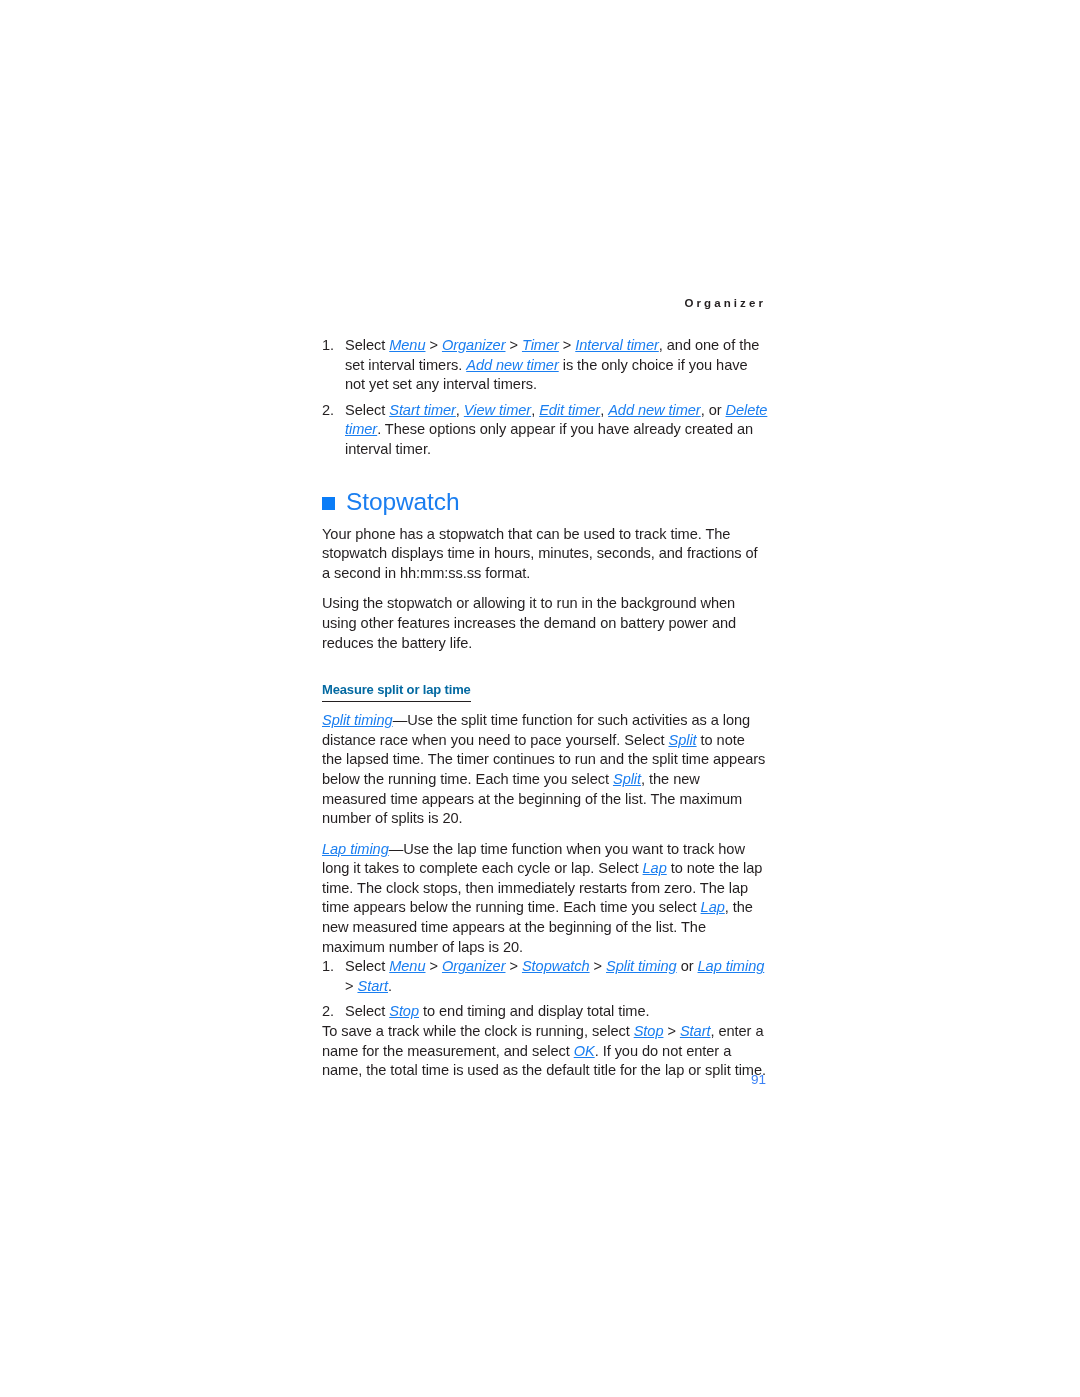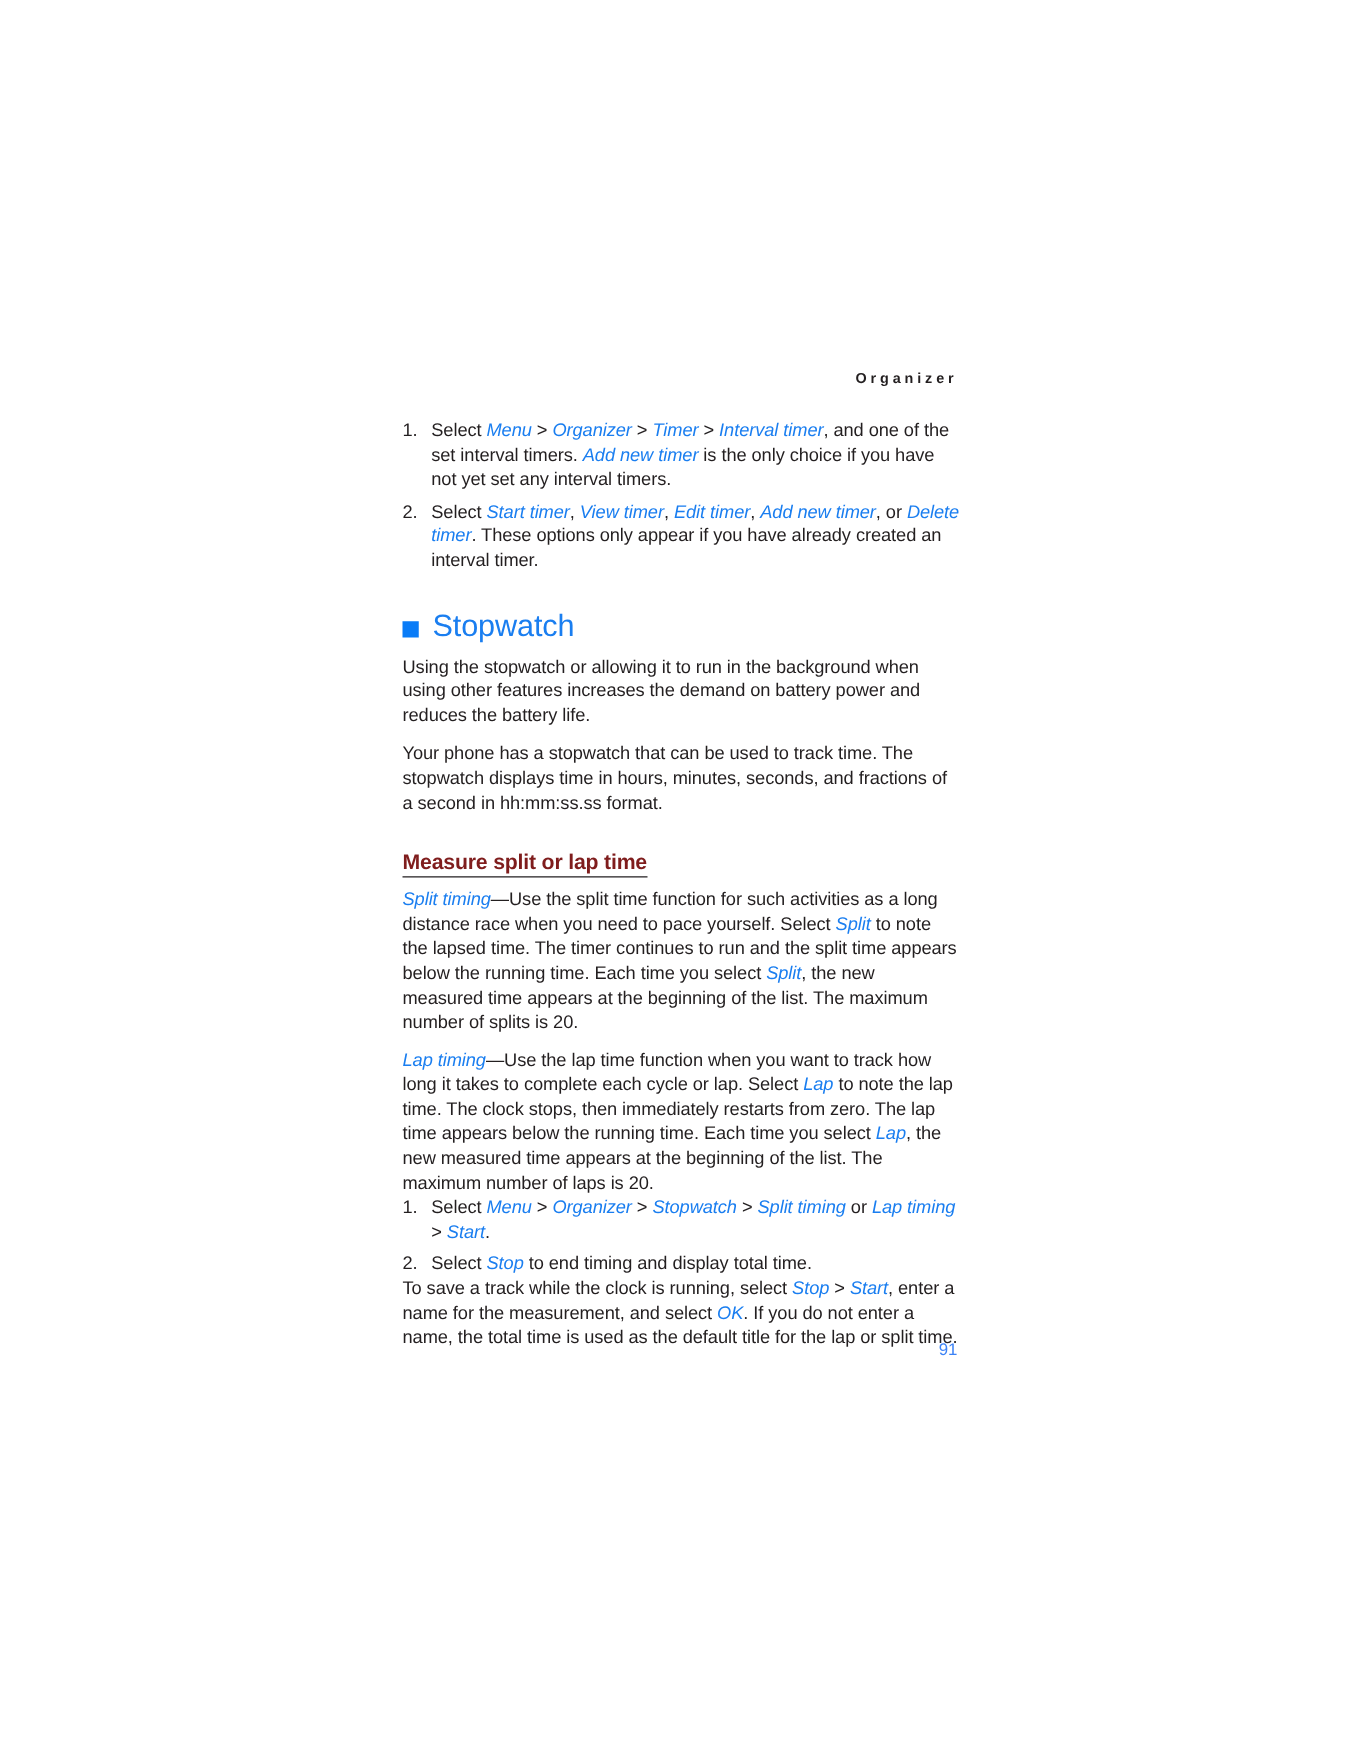--- a/index.html
+++ b/index.html
@@ -80,20 +80,21 @@
     top: 0;
     width: 17px;
     text-align: left;
     font-size: 14.6px;
   }
 
   
   .ui {
     color: #1a7ef0;
     font-style: italic;
+    text-decoration: underline;
   }
   .sep {
     color: #231f20;
     font-style: normal;
   }
 
   
   .chapter-heading {
     display: flex;
     align-items: center;
@@ -111,23 +112,23 @@
   .chapter-heading .title {
     color: #1a7ef0;
     font-size: 24.5px;
     line-height: 26px;
     font-weight: normal;
     letter-spacing: -0.1px;
   }
 
   
   .sub-heading {
-    font-size: 17px;
+    font-size: 13px;
     font-weight: bold;
-    color: #7f1d1d;
+    color: #0369a1;
     display: inline-block;
     border-bottom: 1.6px solid #231f20;
     padding-bottom: 1px;
     letter-spacing: -0.15px;
     line-height: 20px;
   }
   .sub-heading-wrap {
     margin-top: 27px;
     margin-bottom: 9px;
   }
@@ -167,22 +168,22 @@
       <li>
         <span class="num">2.</span><span><span>Select </span><span class="ui">Start timer</span><span class="sep">, </span><span class="ui">View timer</span><span class="sep">, </span><span class="ui">Edit timer</span><span class="sep">, </span><span class="ui">Add new timer</span><span class="sep">, or </span><span class="ui">Delete timer</span><span>. These options only appear if you have already created an interval timer.</span></span>
       </li>
     </ol>
 
     <div class="chapter-heading">
       <span class="sq"></span>
       <h2 class="title">Stopwatch</h2>
     </div>
 
+    <p class="body-text para">Your phone has a stopwatch that can be used to track time. The stopwatch displays time in hours, minutes, seconds, and fractions of a second in hh:mm:ss.ss format.</p>
     <p class="body-text para">Using the stopwatch or allowing it to run in the background when using other features increases the demand on battery power and reduces the battery life.</p>
-    <p class="body-text para">Your phone has a stopwatch that can be used to track time. The stopwatch displays time in hours, minutes, seconds, and fractions of a second in hh:mm:ss.ss format.</p>
 
     <div class="sub-heading-wrap">
       <h3 class="sub-heading">Measure split or lap time</h3>
     </div>
 
 
     <p class="body-text para"><span class="ui">Split timing</span><span>—Use the split time function for such activities as a long distance race when you need to pace yourself. Select </span><span class="ui">Split</span><span> to note the lapsed time. The timer continues to run and the split time appears below the running time. Each time you select </span><span class="ui">Split</span><span>, the new measured time appears at the beginning of the list. The maximum number of splits is 20.</span></p>
 
     <p class="body-text para"><span class="ui">Lap timing</span><span>—Use the lap time function when you want to track how long it takes to complete each cycle or lap. Select </span><span class="ui">Lap</span><span> to note the lap time. The clock stops, then immediately restarts from zero. The lap time appears below the running time. Each time you select </span><span class="ui">Lap</span><span>, the new measured time appears at the beginning of the list. The maximum number of laps is 20.</span></p>
 

